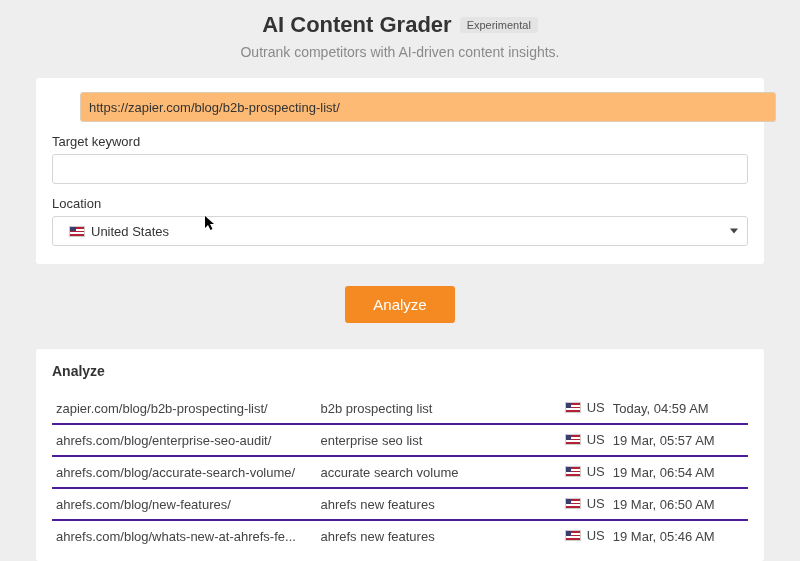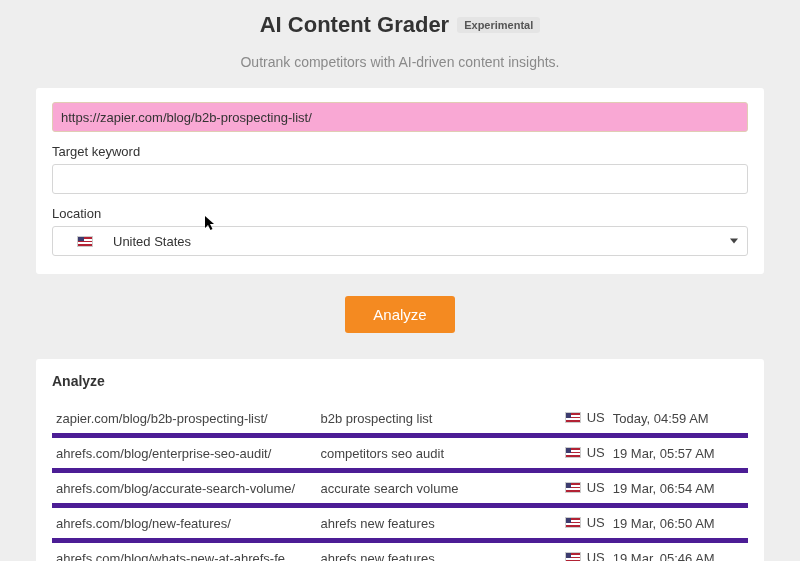--- a/index.html
+++ b/index.html
@@ -14,57 +14,58 @@
   .container { padding: 12px 36px 0 36px; }
   .header { text-align: center; margin-bottom: 18px; }
   .title-row { display: inline-flex; align-items: center; gap: 8px; }
   .title { font-size: 22px; font-weight: 700; color: #333; }
   .badge {
     background: #e4e4e4;
     color: #555;
     font-size: 11px;
     padding: 2px 7px;
     border-radius: 3px;
-    font-weight: 700;
-  }
-  .subtitle { color: #8a8a8a; font-size: 14px; margin-top: 16px; }
+    font-weight: 400;
+  }
+  .subtitle { color: #8a8a8a; font-size: 14px; margin-top: 6px; }
   .card {
     background: #fff;
     border-radius: 3px;
     padding: 14px 16px 18px 16px;
   }
   .field { margin-bottom: 12px; }
   .field:last-child { margin-bottom: 0; }
   .field-label { font-size: 13px; color: #333; display: block; margin-bottom: 5px; }
   .input {
     width: 100%;
     height: 30px;
     border: 1px solid #d6d6d6;
     border-radius: 3px;
     padding: 0 8px;
     font-size: 13px;
     color: #333;
     background: #fff;
   }
   .input.highlight {
-    background: #f9a8d4;
+    background: #fdba74;
     border-color: #e0cdb4;
+    margin-left: 28px;
   }
   .select-wrap { position: relative; }
   .select {
     width: 100%;
     height: 30px;
     border: 1px solid #d6d6d6;
     border-radius: 3px;
-    padding: 0 24px;
+    padding: 0 16px;
     font-size: 13px;
     background: #fff;
     display: flex;
     align-items: center;
-    gap: 20px;
+    gap: 6px;
     cursor: pointer;
   }
   .caret {
     position: absolute;
     right: 10px;
     top: 50%;
     width: 0; height: 0;
     border-left: 4px solid transparent;
     border-right: 4px solid transparent;
     border-top: 5px solid #444;
@@ -105,21 +106,21 @@
     background: #fff;
     border-radius: 3px;
     padding: 14px 16px 10px 16px;
   }
   .history-title { font-size: 14px; font-weight: 700; margin-bottom: 14px; }
   .history-table { width: 100%; border-collapse: collapse; table-layout: fixed; }
   .history-table td {
     font-size: 13px;
     color: #444;
     padding: 7px 4px;
-    border-top: 5px solid #4c1d95;
+    border-top: 2px solid #4c1d95;
     white-space: nowrap;
     overflow: hidden;
     text-overflow: ellipsis;
     vertical-align: middle;
   }
   .history-table tr:first-child td { border-top: none; }
   .col-url { width: 38%; }
   .col-kw  { width: 30%; }
   .col-loc { width: 12%; text-align: right; padding-right: 10px; }
   .col-time{ width: 20%; color: #888; }
@@ -182,21 +183,21 @@
             <td class="col-url">zapier.com/blog/b2b-prospecting-list/</td>
             <td class="col-kw">b2b prospecting list</td>
             <td class="col-loc"><span class="loc-cell">
                 <span class="flag"></span>
                 <span>US</span>
               </span></td>
             <td class="col-time">Today, 04:59 AM</td>
           </tr>
           <tr>
             <td class="col-url">ahrefs.com/blog/enterprise-seo-audit/</td>
-            <td class="col-kw">competitors seo audit</td>
+            <td class="col-kw">enterprise seo list</td>
             <td class="col-loc"><span class="loc-cell">
                 <span class="flag"></span>
                 <span>US</span>
               </span></td>
             <td class="col-time">19 Mar, 05:57 AM</td>
           </tr>
           <tr>
             <td class="col-url">ahrefs.com/blog/accurate-search-volume/</td>
             <td class="col-kw">accurate search volume</td>
             <td class="col-loc"><span class="loc-cell">

